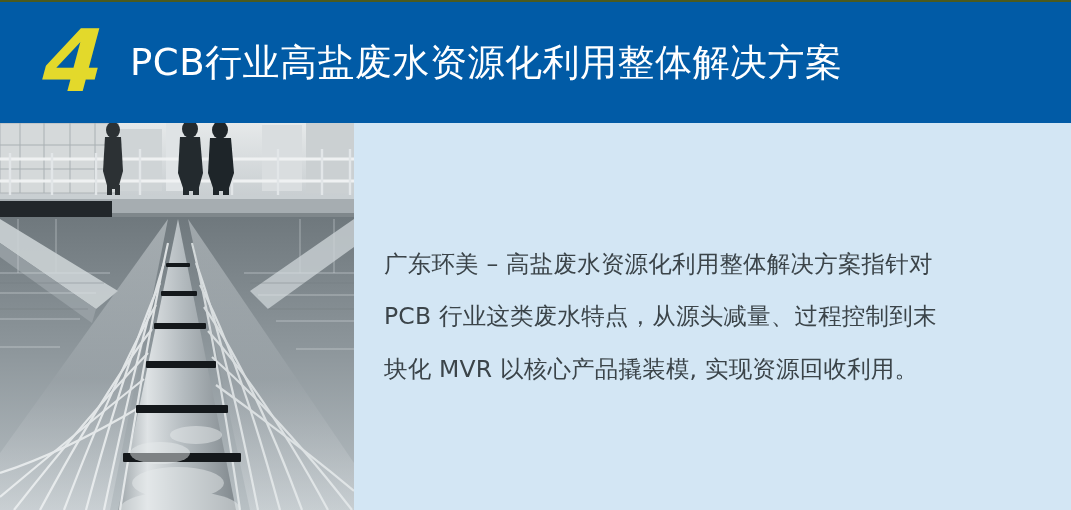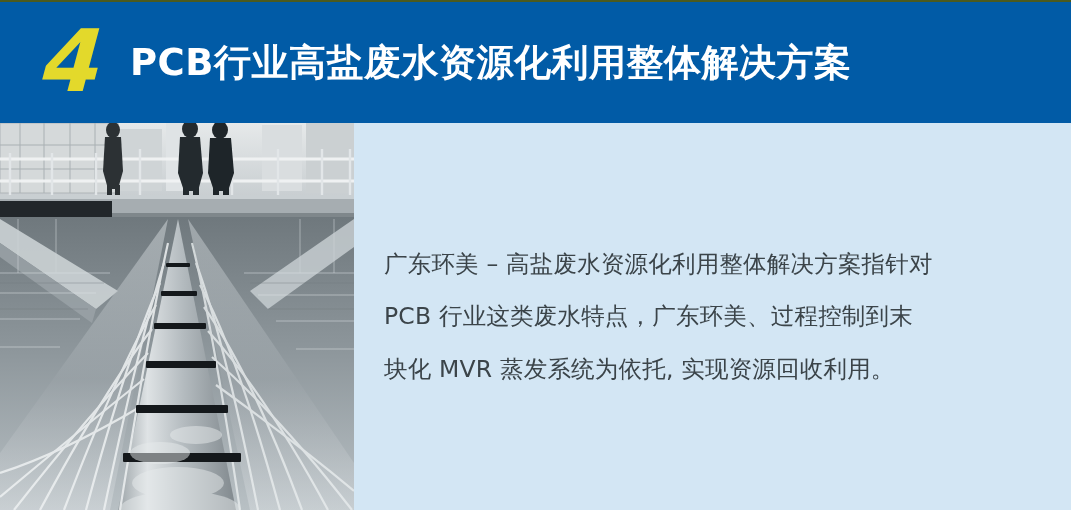--- a/index.html
+++ b/index.html
@@ -51,21 +51,21 @@
     letter-spacing: -3px;
     transform: skewX(-4deg);
     margin-top: -4px;
     width: 92px;
     text-align: center;
     user-select: none;
   }
   .header-title {
     font-family: "DejaVu Sans", sans-serif;
     font-size: 37px;
-    font-weight: 700;
+    font-weight: 400;
     color: #ffffff;
     letter-spacing: 0.5px;
     white-space: nowrap;
     margin-left: 12px;
   }
 
   
   .content {
     position: absolute;
     left: 0;
@@ -277,18 +277,18 @@
             <line x1="56" y1="96" x2="56" y2="150"></line>
             <line x1="300" y1="96" x2="300" y2="150"></line>
             <line x1="334" y1="96" x2="334" y2="150"></line>
           </g>
         </g>
       </svg>
     </div>
 
     <div class="description">
       <div class="desc-line">广东环美 – 高盐废水资源化利用整体解决方案指针对</div>
-      <div class="desc-line">PCB 行业这类废水特点，广东环美、过程控制到末</div>
-      <div class="desc-line">块化 MVR 蒸发系统为依托, 实现资源回收利用。</div>
+      <div class="desc-line">PCB 行业这类废水特点，从源头减量、过程控制到末</div>
+      <div class="desc-line">块化 MVR 以核心产品撬装模, 实现资源回收利用。</div>
     </div>
 
   </div>
 </div>
 
 </body></html>

